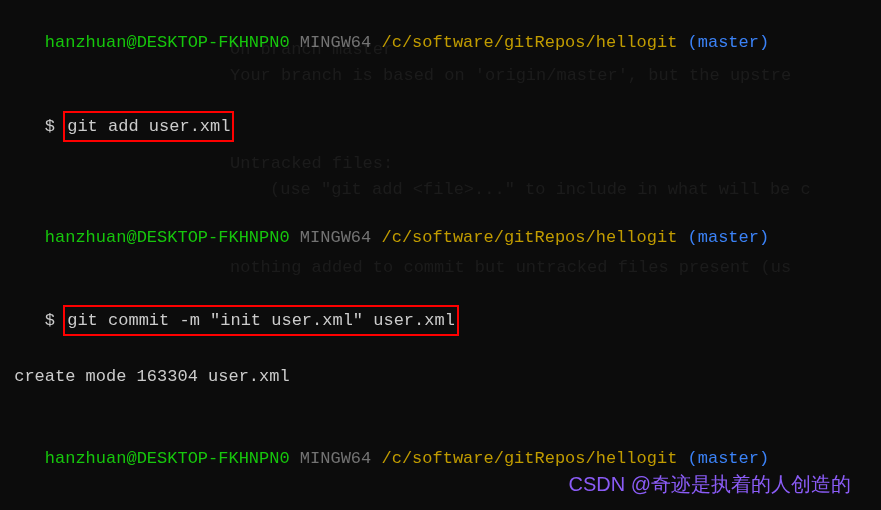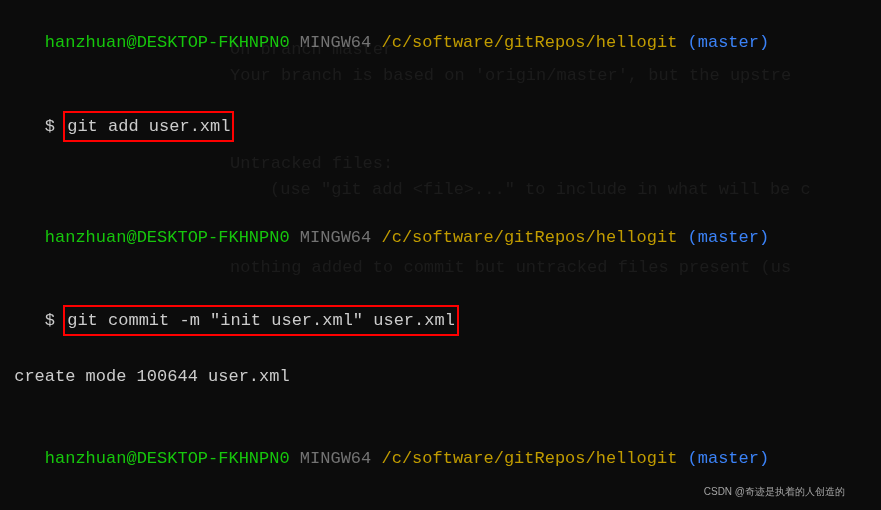--- a/index.html
+++ b/index.html
@@ -23,24 +23,24 @@
     .prompt { color: #cccccc; }
     .cmd { color: #cccccc; margin-top: 24px; }
     .box {
       border: 2px solid #ff0000;
       display: inline-block;
       padding: 0 2px;
       margin-left: -2px;
     }
     .watermark {
       position: absolute;
-      right: 36px;
+      right: 30px;
       bottom: 10px;
-      color: #a3a3a3;
-      font-size: 10px;
+      color: #8b5cf6;
+      font-size: 20px;
       font-family: sans-serif;
     }
     .ghost {
       position: absolute;
       color: rgba(200,200,200,0.08);
       font-size: 17px;
       white-space: pre;
       pointer-events: none;
     }
   </style>
@@ -63,21 +63,21 @@
   </div>
 
   <div class="line"> </div>
 
   <div class="line">
     <span class="user">hanzhuan@DESKTOP-FKHNPN0</span> <span class="mingw">MINGW64</span> <span class="path">/c/software/gitRepos/hellogit</span> <span class="branch">(master)</span>
   </div>
   <div class="line">
     <span class="prompt">$ </span><span class="box"><span class="cmd">git commit -m "init user.xml" user.xml</span></span>
   </div>
-  <div class="line"> create mode 100644 user.xml</div>
+  <div class="line"> create mode 163304 user.xml</div>
 
   <div class="line"> </div>
 
   <div class="line">
     <span class="user">hanzhuan@DESKTOP-FKHNPN0</span> <span class="mingw">MINGW64</span> <span class="path">/c/software/gitRepos/hellogit</span> <span class="branch">(master)</span>
   </div>
 
 </div>
 
 <div class="watermark">CSDN @奇迹是执着的人创造的</div>

